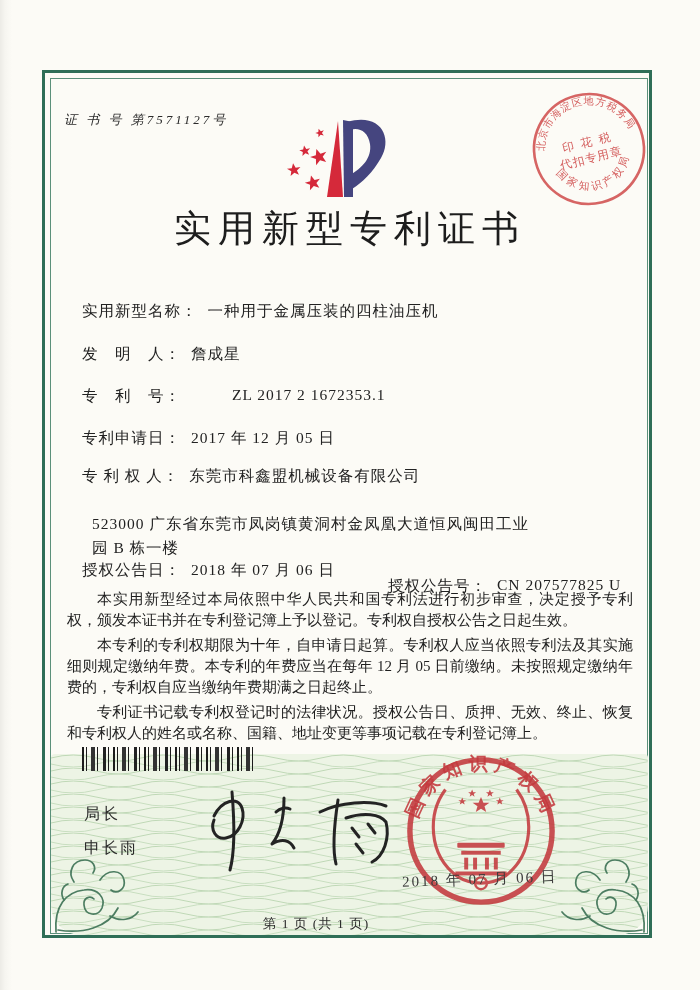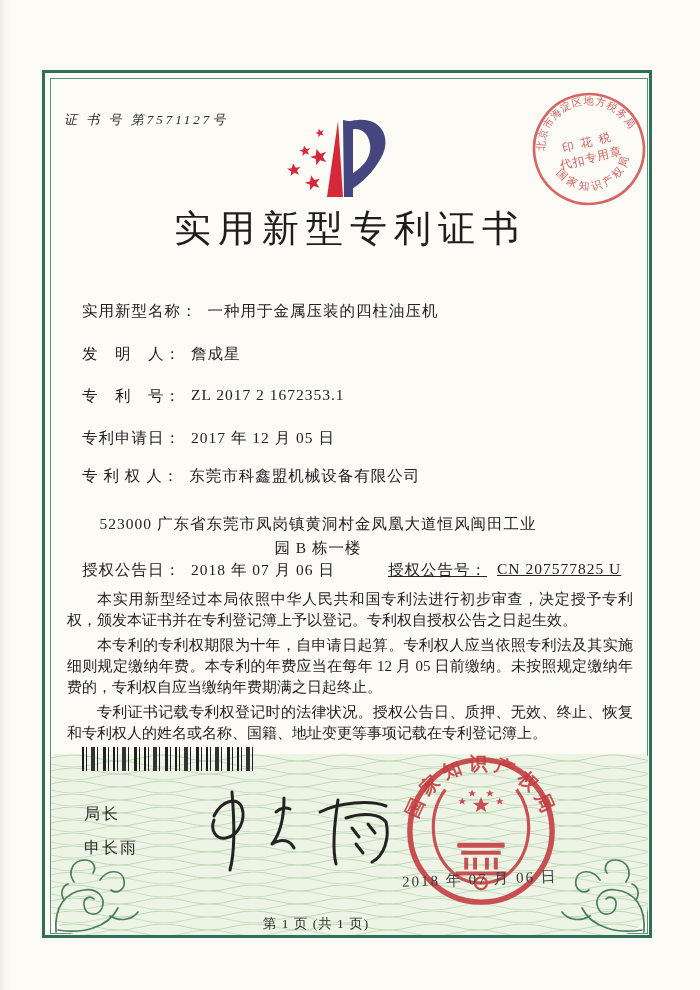--- a/index.html
+++ b/index.html
@@ -23,21 +23,21 @@
     font-style:italic;
   }
   .title{
     position:absolute;left:0;top:204px;width:700px;text-align:center;
     font-size:37px;font-weight:normal;color:#1d1d1d;letter-spacing:7px;
   }
   .fields{position:absolute;left:0;top:0;width:700px;}
   .frow{position:absolute;left:82px;display:flex;font-size:15.5px;color:#222;}
   .flabel{white-space:nowrap;letter-spacing:1px;}
   .fvalue{margin-left:10px;letter-spacing:1px;}
-  .addr-val{width:452px;line-height:24px;text-align:center;}
+  .addr-val{width:452px;line-height:24px;}
   .paras{
     position:absolute;left:67px;top:589px;width:566px;
     font-size:15px;color:#1e1e1e;line-height:21px;text-align:justify;
   }
   .paras p{margin:0 0 4px 0;text-indent:2em;}
   .barcode{
     position:absolute;left:82px;top:747px;width:176px;height:24px;
     background:
       repeating-linear-gradient(90deg,
         #1c1c1c 0 2px, transparent 2px 4px,
@@ -115,40 +115,40 @@
 
   <div class="fields">
     <div class="frow" style="top:301px;">
       <span class="flabel">实用新型名称：</span>
       <span class="fvalue">一种用于金属压装的四柱油压机</span>
     </div>
     <div class="frow" style="top:344px;">
       <span class="flabel">发　明　人：</span>
       <span class="fvalue">詹成星</span>
     </div>
-    <div class="frow" style="top:386px;">
+    <div class="frow" style="top:386px;gap:41px;">
       <span class="flabel">专　利　号：</span>
       <span class="fvalue">ZL 2017 2 1672353.1</span>
     </div>
     <div class="frow" style="top:428px;">
       <span class="flabel">专利申请日：</span>
       <span class="fvalue">2017 年 12 月 05 日</span>
     </div>
     <div class="frow" style="top:466px;">
       <span class="flabel">专 利 权 人：</span>
       <span class="fvalue">东莞市科鑫盟机械设备有限公司</span>
     </div>
     <div class="frow" style="top:512px;">
       <span class="fvalue addr-val">523000 广东省东莞市凤岗镇黄洞村金凤凰大道恒风闽田工业园 B 栋一楼</span>
     </div>
     <div class="frow" style="top:560px;">
       <span class="flabel">授权公告日：</span>
       <span class="fvalue">2018 年 07 月 06 日</span>
     </div>
-    <div class="frow" style="top:560px;left:388px;text-decoration:underline;">
+    <div class="frow" style="top:576px;left:388px;">
       <span class="flabel">授权公告号：</span>
       <span class="fvalue">CN 207577825 U</span>
     </div>
   </div>
 
   <div class="paras">
     <p>本实用新型经过本局依照中华人民共和国专利法进行初步审查，决定授予专利权，颁发本证书并在专利登记簿上予以登记。专利权自授权公告之日起生效。</p>
     <p>本专利的专利权期限为十年，自申请日起算。专利权人应当依照专利法及其实施细则规定缴纳年费。本专利的年费应当在每年 12 月 05 日前缴纳。未按照规定缴纳年费的，专利权自应当缴纳年费期满之日起终止。</p>
     <p>专利证书记载专利权登记时的法律状况。授权公告日、质押、无效、终止、恢复和专利权人的姓名或名称、国籍、地址变更等事项记载在专利登记簿上。</p>
   </div>

